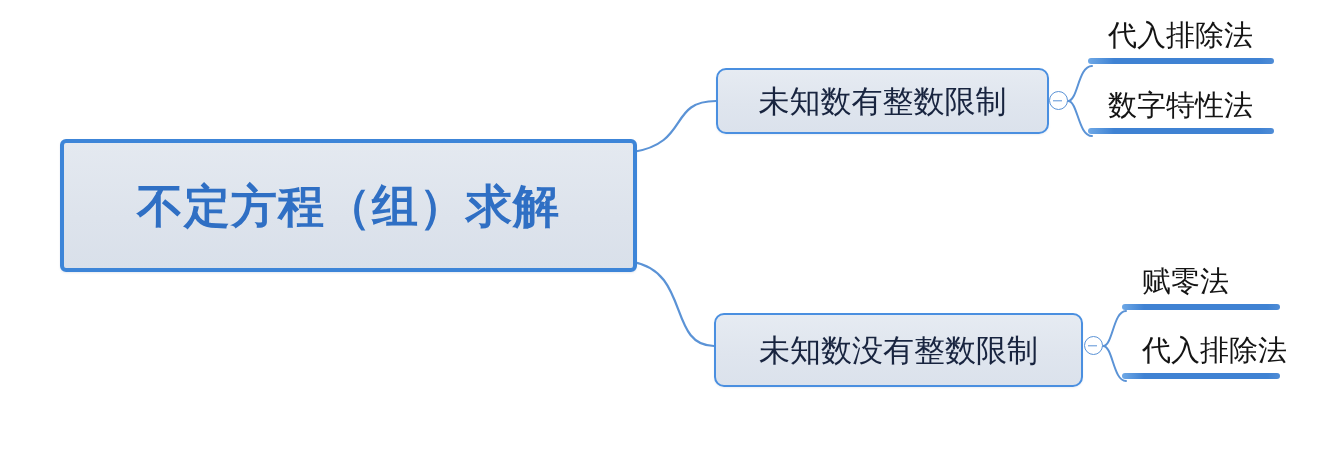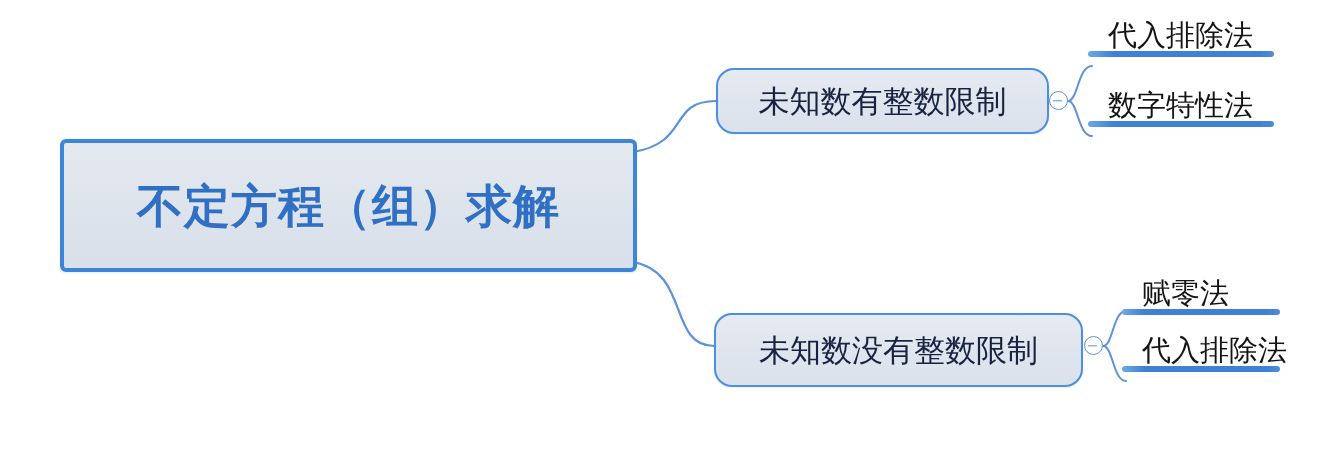--- a/index.html
+++ b/index.html
@@ -49,21 +49,21 @@
     letter-spacing: 1px;
     line-height: 1;
     white-space: nowrap;
   }
 
   
   .branch-node {
     position: absolute;
     box-sizing: border-box;
     border: 2.2px solid #4a8fe0;
-    border-radius: 18px;
+    border-radius: 10px;
     background: linear-gradient(to bottom, #e6ebf2 0%, #dfe5ee 55%, #dbe2ec 100%);
     display: flex;
     align-items: center;
     justify-content: center;
     box-shadow: 0 1px 2px rgba(130,150,180,0.14);
   }
   #branch-1 {
     left: 716px;
     top: 68px;
     width: 333px;
@@ -112,31 +112,31 @@
     display: flex;
     flex-direction: column;
     justify-content: flex-end;
   }
   .leaf-label {
     font-size: 29px;
     color: #141414;
     white-space: nowrap;
     line-height: 1.05;
     padding-left: 20px;
-    padding-bottom: 1px;
+    padding-bottom: 8px;
   }
   .leaf-underline {
     height: 6px;
     border-radius: 3px;
     background: linear-gradient(to right, #6ea8e6 0%, #3f82d3 14%, #3f82d3 92%, #4f8cd6 100%);
   }
 
   #leaf-1 { left: 1088px; top: 20px;  width: 186px; }
   #leaf-2 { left: 1088px; top: 90px;  width: 186px; }
-  #leaf-3 { left: 1122px; top: 278px; width: 158px; font-family: Liberation Serif, serif; }
+  #leaf-3 { left: 1122px; top: 266px; width: 158px; font-family: Liberation Serif, serif; }
   #leaf-4 { left: 1122px; top: 335px; width: 158px; }
 
   #leaf-1 .leaf-underline { width: 186px; }
   #leaf-2 .leaf-underline { width: 186px; }
   #leaf-3 .leaf-underline { width: 158px; }
   #leaf-4 .leaf-underline { width: 158px; }
 </style>
 </head>
 <body>
 

